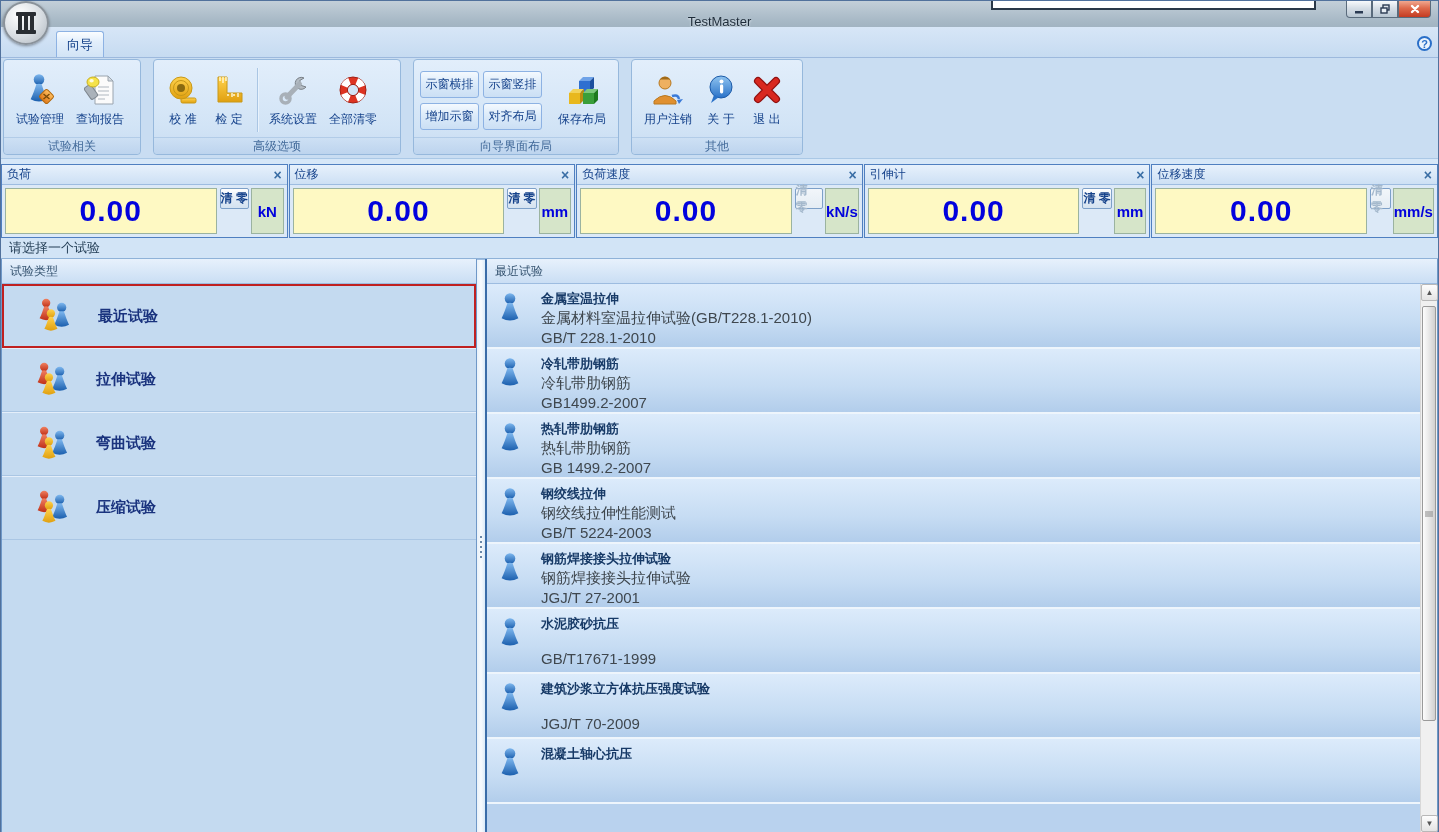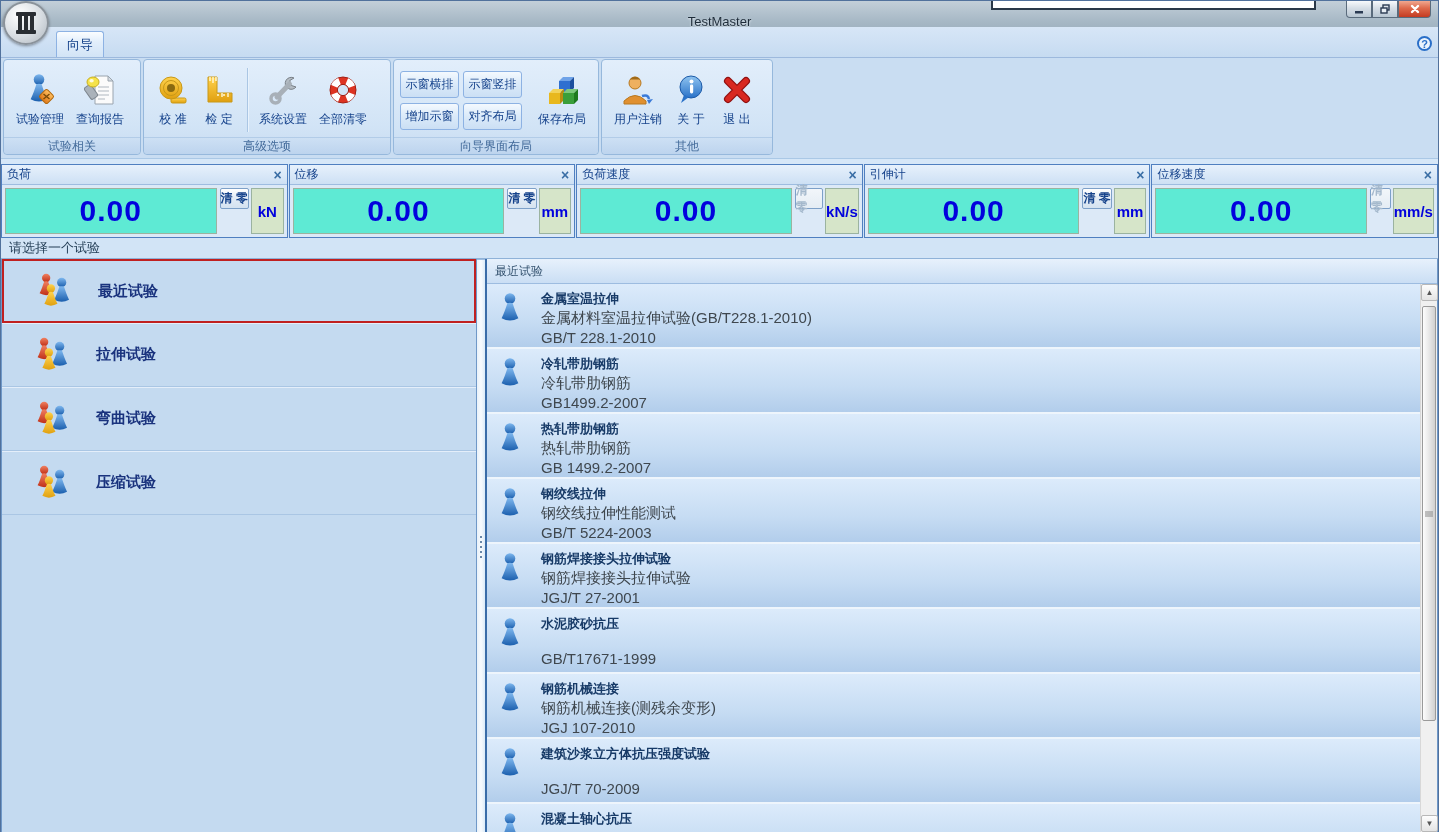--- a/index.html
+++ b/index.html
@@ -32,21 +32,21 @@
     background:linear-gradient(#fbfdff,#e2eefb 40%,#d2e4f6); border:1px solid #8db2e3; border-bottom:none;
     border-radius:3px 3px 0 0; color:#15428b; font-size:13px;
     display:flex; align-items:center; justify-content:center; }
   .help-btn { position:absolute; right:6px; top:9px; width:15px; height:15px; border-radius:50%;
     border:2px solid #2a6fc8; color:#2a6fc8; font-weight:bold; font-size:11px;
     display:flex; align-items:center; justify-content:center; background:#eaf3fd; }
 
   
   .ribbon { position:absolute; top:57px; left:0; width:100%; height:100px; background:#c9ddf2;
     display:flex; padding:1px 2px; }
-  .rgroup { position:relative; height:96px; margin-right:2px; border:1px solid #96b8dc; border-radius:4px;
+  .rgroup { position:relative; height:96px; margin-right:12px; border:1px solid #96b8dc; border-radius:4px;
     background:linear-gradient(#e2eefb,#d2e4f6 70%,#c8dcf2); padding:4px 6px 18px 6px;
     display:flex; align-items:center; }
   .rgroup-label { position:absolute; bottom:0; left:0; width:100%; height:17px;
     background:linear-gradient(#cde0f4,#bdd4ee); border-top:1px solid #b2cce8; border-radius:0 0 4px 4px;
     color:#426a9a; text-align:center; line-height:16px; font-size:12px; }
   .rbtn { display:flex; flex-direction:column; align-items:center; justify-content:flex-start;
     padding:3px 6px; border-radius:3px; color:#15428b; }
   .ric { width:34px; height:34px; display:flex; align-items:center; justify-content:center; }
   .rlbl { margin-top:4px; font-size:12px; white-space:nowrap; }
   .vsep { width:1px; height:64px; background:#aac6e4; margin:0 5px; box-shadow:1px 0 0 #e8f2fc; }
@@ -57,21 +57,21 @@
 
   
   .meters-strip { position:absolute; top:157px; left:0; width:100%; height:6px; background:#d6e7f8; border-top:1px solid #aac8e6; }
   .meters { position:absolute; top:163px; left:0; width:100%; height:74px; display:flex; gap:1px; background:#cfe2f6; }
   .meter { flex:1; border:1px solid #4f7fc0; background:#dce9f7; display:flex; flex-direction:column; }
   .meter-title { height:20px; background:linear-gradient(#e7f1fc,#cde0f4); border-bottom:1px solid #9dbce0;
     display:flex; align-items:center; padding:0 5px; color:#15428b; }
   .meter-title .t { flex:1; font-size:12px; }
   .meter-x { color:#3a6ea5; font-weight:bold; font-size:14px; line-height:1; cursor:default; }
   .meter-body { flex:1; display:flex; padding:3px; gap:3px; }
-  .display { flex:1; background:#5eead4; border:1px solid #9bb3a0; display:flex; align-items:center; justify-content:center; }
+  .display { flex:1; background:#fef9c3; border:1px solid #9bb3a0; display:flex; align-items:center; justify-content:center; }
   .display .val { color:#0202dd; font-weight:bold; font-size:30px; letter-spacing:1px; }
   .meter-right { width:64px; display:flex; flex-direction:row; gap:2px; }
   .clear-btn { height:21px; border:1px solid #7da0c8; border-radius:2px;
     background:linear-gradient(#ffffff,#e2ebf5 50%,#d4e2f0); color:#15428b; font-weight:bold; font-size:12px;
     display:flex; align-items:center; justify-content:center; }
   .clear-btn.disabled { color:#a4b8cc; background:linear-gradient(#f2f6fa,#e4ecf4); }
   .unit-box { flex:1; background:#d6e5c9; border:1px solid #9bb3a0; color:#0202dd; font-weight:bold; font-size:15px;
     display:flex; align-items:center; justify-content:center; }
 
   
@@ -407,20 +407,21 @@
         </div>
       </div>
     </div>
   </div>
 
   <div class="prompt-bar">请选择一个试验</div>
 
   <div class="main">
 
     <div class="left-panel">
+      <div class="panel-header">试验类型</div>
 
       <div class="type-item selected">
         <svg width="40" height="40" viewBox="0 0 42 40">
           <use href="#pawnShape" fill="url(#gR)" transform="translate(0,1) scale(0.82)"></use>
           <use href="#pawnShape" fill="url(#gB)" transform="translate(15,5) scale(0.92)"></use>
           <use href="#pawnShape" fill="url(#gY)" transform="translate(5,12) scale(0.82)"></use>
         </svg>
         <span class="type-label">最近试验</span>
       </div>
 
@@ -526,30 +527,20 @@
           <span class="pawn-wrap"><svg width="26" height="32" viewBox="0 0 26 32">
                 <use href="#pawnShape" fill="url(#gB)"></use>
               </svg></span>
           <span class="ti-text">
               <span class="ti-title">水泥胶砂抗压</span>
               <span class="ti-desc"></span>
               <span class="ti-std">GB/T17671-1999</span>
             </span>
         </div>
 
-        <div class="test-item">
-          <span class="pawn-wrap"><svg width="26" height="32" viewBox="0 0 26 32">
-                <use href="#pawnShape" fill="url(#gB)"></use>
-              </svg></span>
-          <span class="ti-text">
-              <span class="ti-title">钢筋机械连接</span>
-              <span class="ti-desc">钢筋机械连接(测残余变形)</span>
-              <span class="ti-std">JGJ 107-2010</span>
-            </span>
-        </div>
 
         <div class="test-item">
           <span class="pawn-wrap"><svg width="26" height="32" viewBox="0 0 26 32">
                 <use href="#pawnShape" fill="url(#gB)"></use>
               </svg></span>
           <span class="ti-text">
               <span class="ti-title">建筑沙浆立方体抗压强度试验</span>
               <span class="ti-desc"></span>
               <span class="ti-std">JGJ/T 70-2009</span>
             </span>

